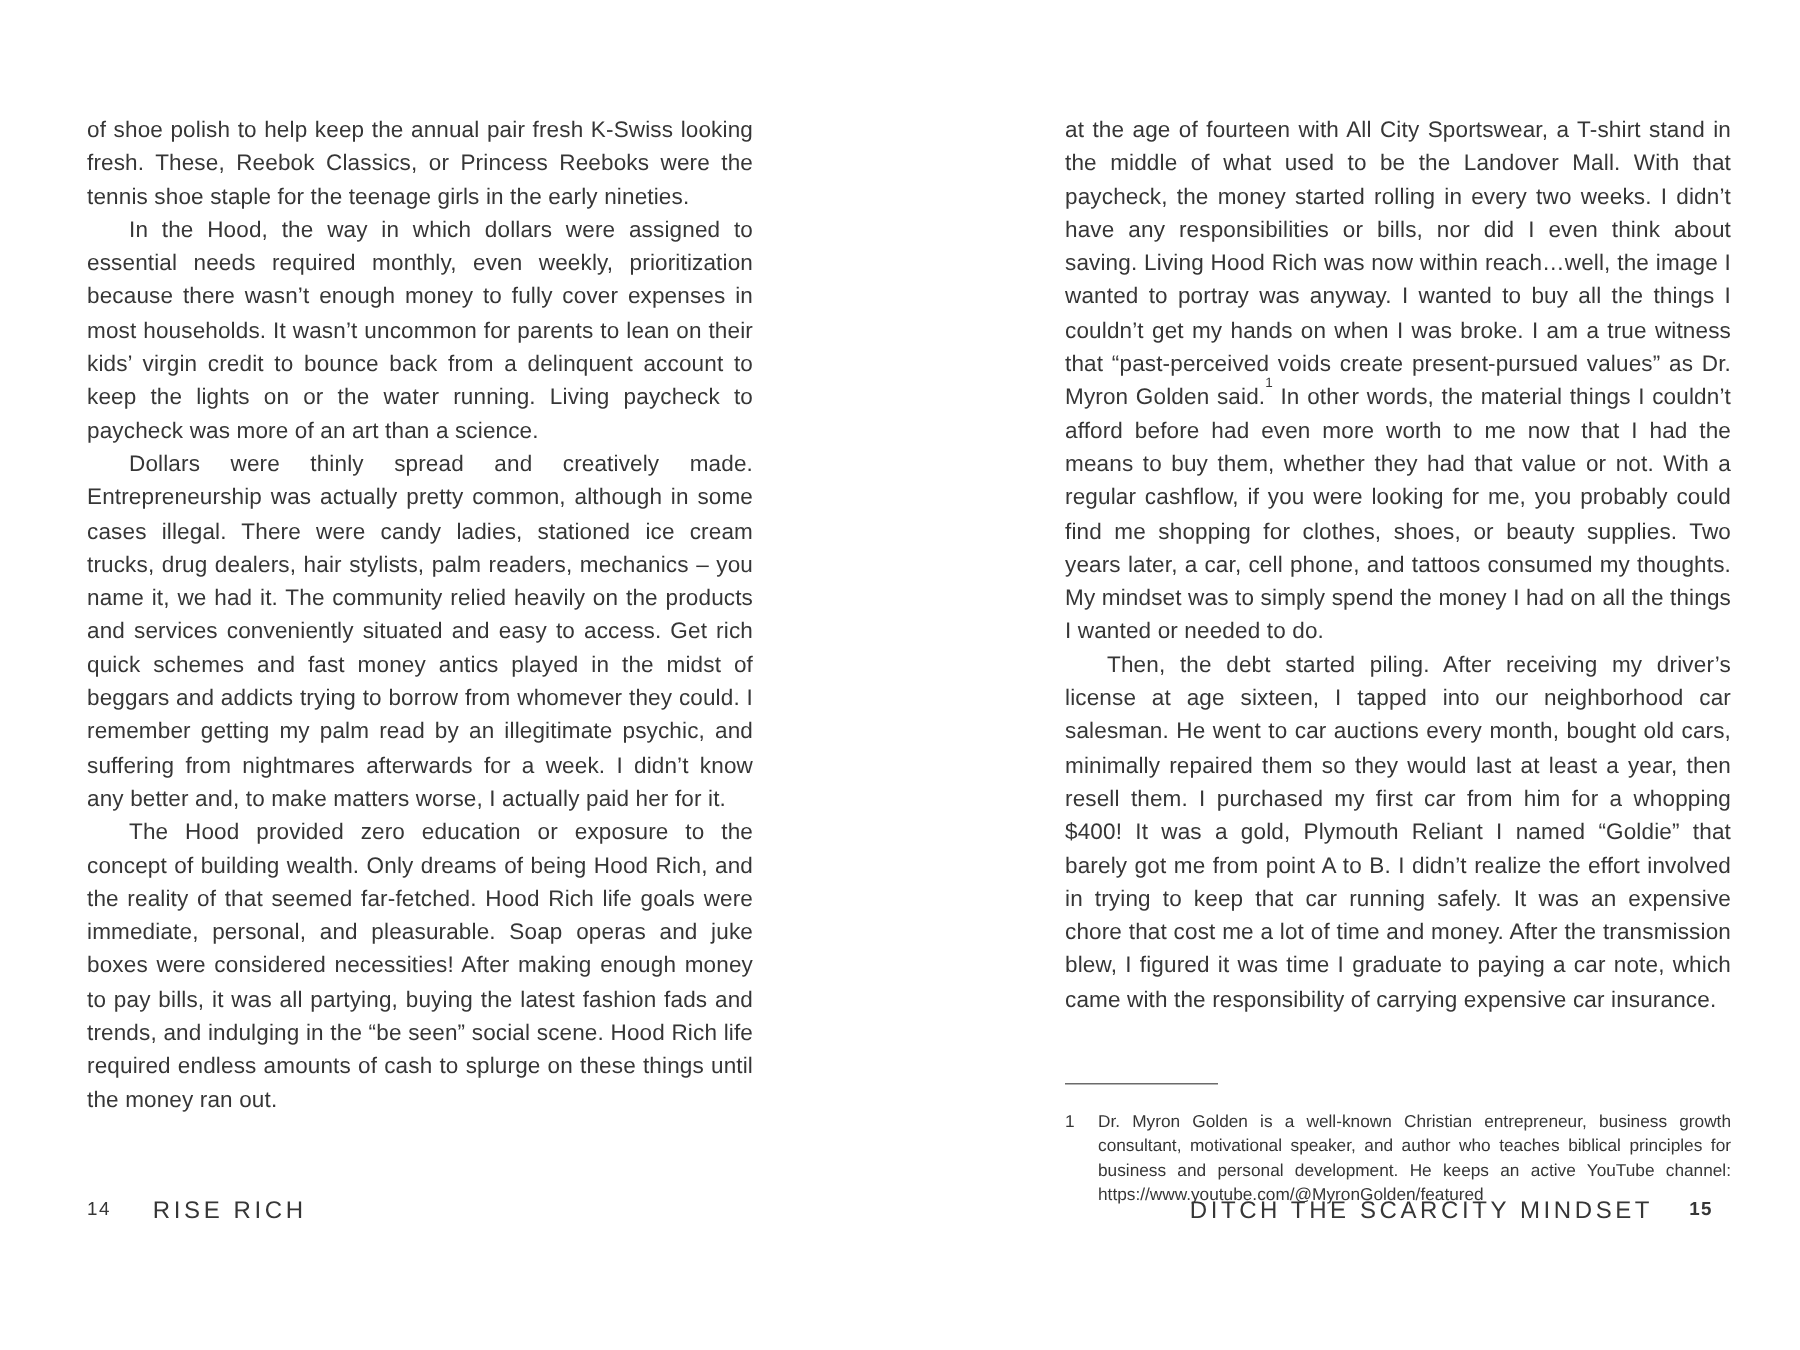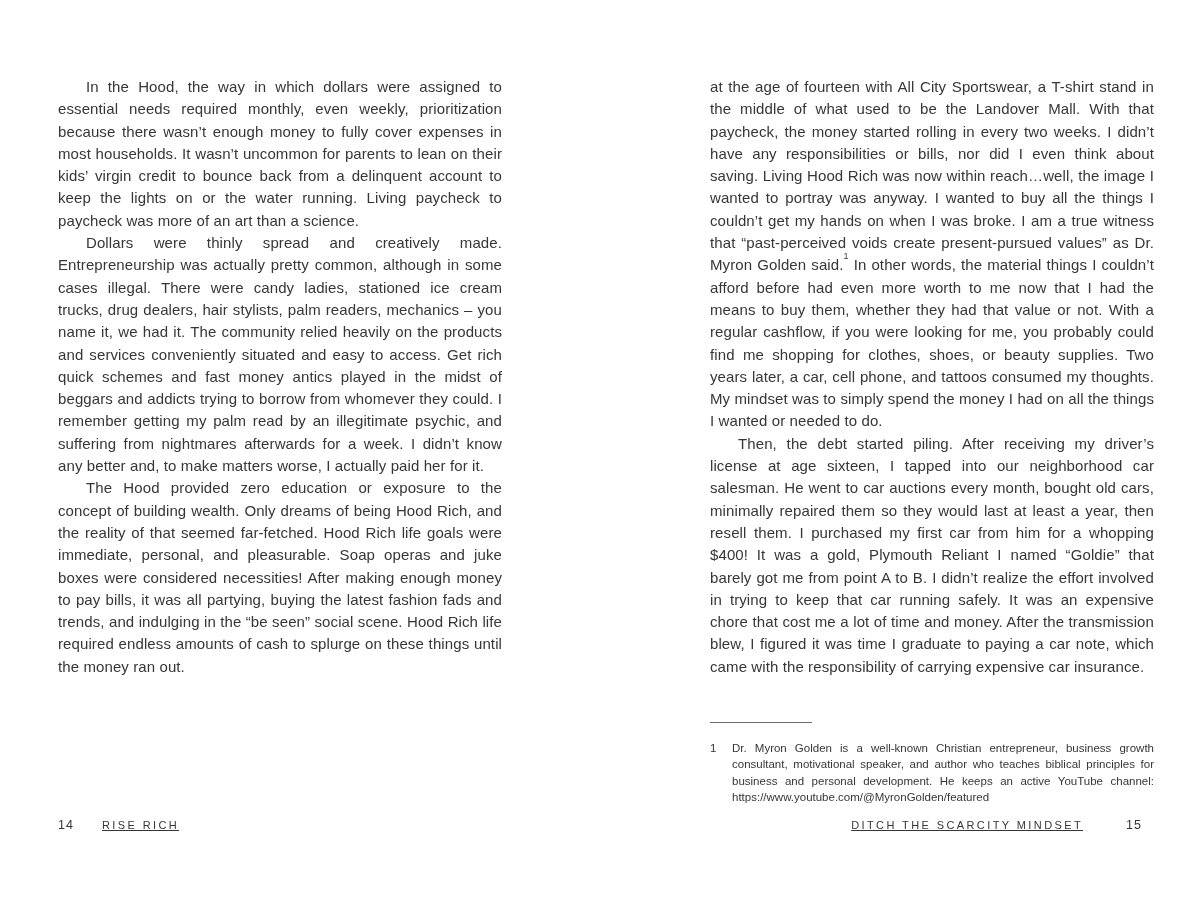--- a/index.html
+++ b/index.html
@@ -63,46 +63,46 @@
     width: 22px;
     flex-shrink: 0;
   }
   .footnote .fn-text {
     flex: 1;
     text-align: justify;
   }
 
   .footer {
     position: absolute;
-    top: 818px;
+    top: 799px;
     width: 444px;
     display: flex;
-    align-items: center;
+    align-items: flex-start;
   }
   .footer-left  { left: 58px; }
   .footer-right { left: 698px; justify-content: flex-end; gap: 20px; }
   .footer .page-num {
     font-size: 12.5px;
     letter-spacing: 1px;
     color: #363636;
   }
   .footer .running-head {
-    font-size: 11px;
+    font-size: 16px;
     letter-spacing: 2.4px;
     text-transform: uppercase;
     color: #363636;
-    text-decoration: underline;
   }
   .footer-left .page-num   { margin-right: 28px; }
-  .footer-right .page-num  { margin-left: 23px; }
+  .footer-right .page-num  { margin-left: 4px; font-weight: bold; }
 </style>
 </head>
 <body>
 
 <div class="page page-left">
+  <p class="para">of shoe polish to help keep the annual pair fresh K-Swiss looking fresh. These, Reebok Classics, or Princess Reeboks were the tennis shoe staple for the teenage girls in the early nineties.</p>
   <p class="para indent">In the Hood, the way in which dollars were assigned to essential needs required monthly, even weekly, prioritization because there wasn’t enough money to fully cover expenses in most households. It wasn’t uncommon for parents to lean on their kids’ virgin credit to bounce back from a delinquent account to keep the lights on or the water running. Living paycheck to paycheck was more of an art than a science.</p>
   <p class="para indent">Dollars were thinly spread and creatively made. Entrepreneurship was actually pretty common, although in some cases illegal. There were candy ladies, stationed ice cream trucks, drug dealers, hair stylists, palm readers, mechanics – you name it, we had it. The community relied heavily on the products and services conveniently situated and easy to access. Get rich quick schemes and fast money antics played in the midst of beggars and addicts trying to borrow from whomever they could. I remember getting my palm read by an illegitimate psychic, and suffering from nightmares afterwards for a week. I didn’t know any better and, to make matters worse, I actually paid her for it.</p>
   <p class="para indent">The Hood provided zero education or exposure to the concept of building wealth. Only dreams of being Hood Rich, and the reality of that seemed far-fetched. Hood Rich life goals were immediate, personal, and pleasurable. Soap operas and juke boxes were considered necessities! After making enough money to pay bills, it was all partying, buying the latest fashion fads and trends, and indulging in the “be seen” social scene. Hood Rich life required endless amounts of cash to splurge on these things until the money ran out.</p>
 </div>
 
 <div class="page page-right">
   <p class="para"><span>at the age of fourteen with All City Sportswear, a T-shirt stand in the middle of what used to be the Landover Mall. With that paycheck, the money started rolling in every two weeks. I didn’t have any responsibilities or bills, nor did I even think about saving. Living Hood Rich was now within reach…well, the image I wanted to portray was anyway. I wanted to buy all the things I couldn’t get my hands on when I was broke. I am a true witness that “past-perceived voids create present-pursued values” as Dr. Myron Golden said.</span><sup class="fn-ref">1</sup><span> In other words, the material things I couldn’t afford before had even more worth to me now that I had the means to buy them, whether they had that value or not. With a regular cashflow, if you were looking for me, you probably could find me shopping for clothes, shoes, or beauty supplies. Two years later, a car, cell phone, and tattoos consumed my thoughts. My mindset was to simply spend the money I had on all the things I wanted or needed to do.</span></p>
   <p class="para indent">Then, the debt started piling. After receiving my driver’s license at age sixteen, I tapped into our neighborhood car salesman. He went to car auctions every month, bought old cars, minimally repaired them so they would last at least a year, then resell them. I purchased my first car from him for a whopping $400! It was a gold, Plymouth Reliant I named “Goldie” that barely got me from point A to B. I didn’t realize the effort involved in trying to keep that car running safely. It was an expensive chore that cost me a lot of time and money. After the transmission blew, I figured it was time I graduate to paying a car note, which came with the responsibility of carrying expensive car insurance.</p>
 
   <div class="footnote-area">

